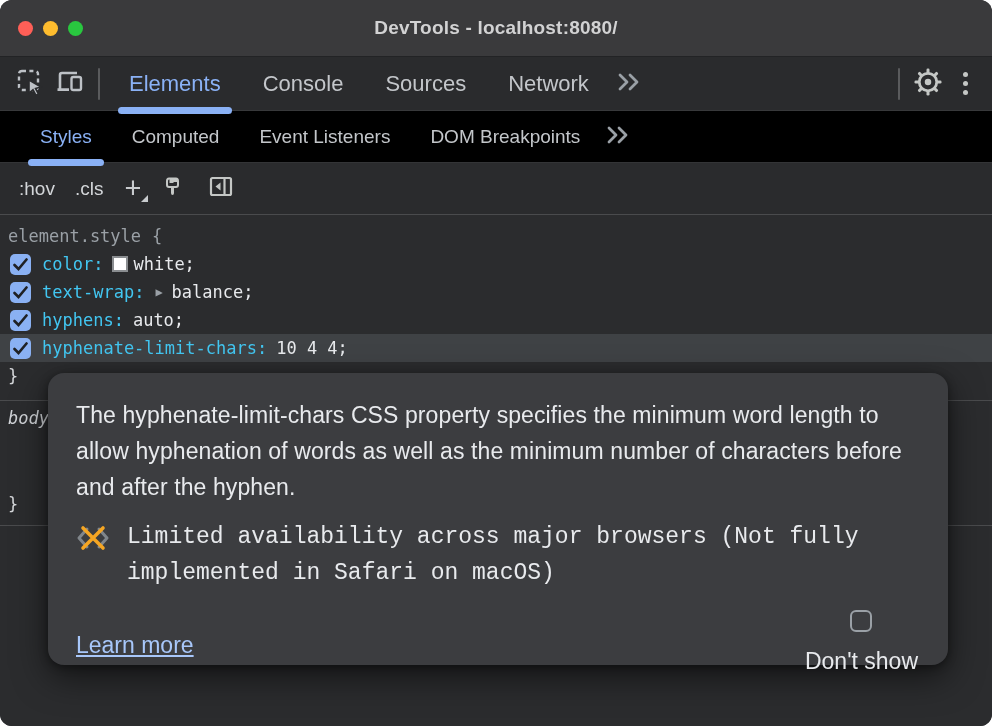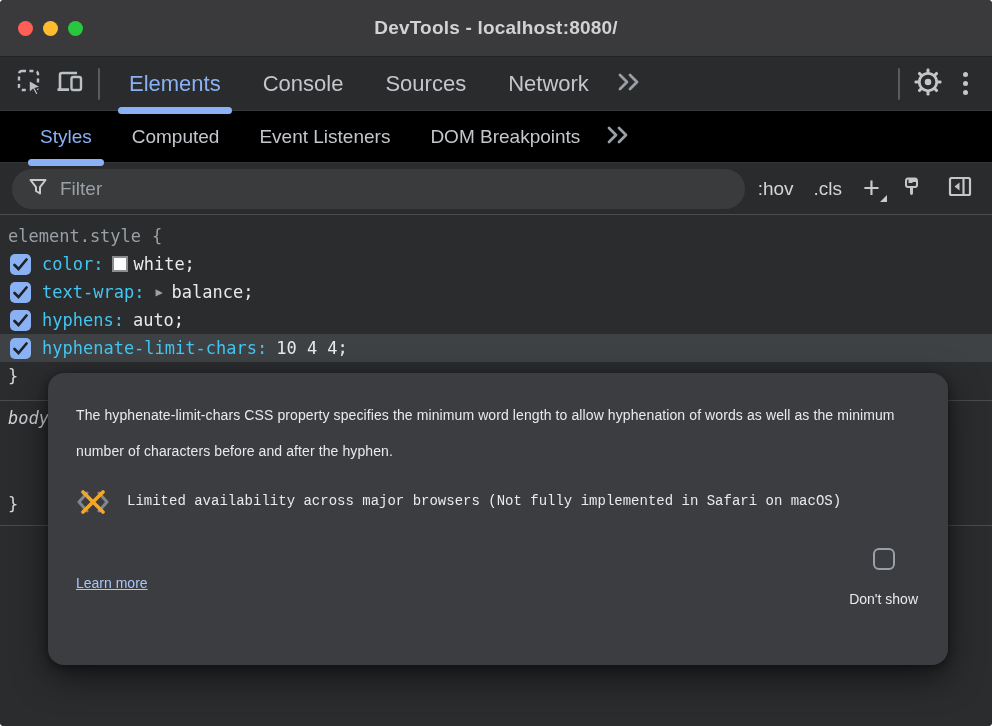--- a/index.html
+++ b/index.html
@@ -1,21 +1,21 @@
 <!DOCTYPE html>
 <html><head>
 <meta charset="utf-8">
 <style>
   * { margin:0; padding:0; box-sizing:border-box; }
   html,body { background:#ffffff; }
   body { font-family:"Liberation Sans", sans-serif; width:992px; }
 
   .window {
     position:relative; width:992px; height:726px;
-    background:#2a2b2d; border-radius:4px; overflow:hidden;
+    background:#2a2b2d; border-radius:12px; overflow:hidden;
   }
 
   
   .titlebar {
     height:57px; background:#3a3a3c; display:flex; align-items:center;
     position:relative; border-bottom:1px solid #222325;
   }
   .traffic { position:absolute; left:18px; top:21px; display:flex; gap:10px; }
   .light { width:15px; height:15px; border-radius:50%; }
   .title-text {
@@ -107,21 +107,21 @@
   .div1 { margin-top:10px; margin-bottom:3px; }
   .gap-hidden { height:58px; }
   .div2 { margin-top:7px; }
 
   
   .tooltip {
     position:absolute; left:48px; top:158px; width:900px; height:292px;
     background:#3c3d40; border-radius:16px;
     box-shadow:0 12px 34px rgba(0,0,0,.55), 0 2px 8px rgba(0,0,0,.4);
     padding:24px 30px 26px 28px;
-    font-family:"Liberation Sans", sans-serif; color:#e8eaed; font-size:14px;
+    font-family:"Liberation Sans", sans-serif; color:#e8eaed; font-size:23px;
     line-height:36px; z-index:5;
   }
   .tt-desc { letter-spacing:.1px; }
   .tt-warning { display:flex; gap:17px; margin-top:14px; align-items:flex-start;font-family:Liberation Mono, monospace; }
   .tt-warning .wicon { flex:none; margin-top:6px; }
   .tt-footer {
     display:flex; justify-content:space-between; align-items:center; margin-top:19px;
   }
   .learn-more { color:#a8c7fa; text-decoration:underline; cursor:pointer; }
   .dont-show { display:flex; align-items:center; gap:11px;flex-direction:column; }
@@ -211,28 +211,20 @@
     <div class="iconbtn" style="width:36px">
       <span>
         <svg width="26" height="20" viewBox="0 0 26 20">
           <path d="M4 3 L11 10 L4 17 M14 3 L21 10 L14 17" fill="none" stroke="#9aa0a6" stroke-width="2.8" stroke-linecap="round" stroke-linejoin="round"></path>
         </svg>
       </span>
     </div>
   </div>
 
   <div class="filterbar">
-    <div class="filter-input">
-      <span>
-        <svg width="20" height="20" viewBox="0 0 20 20">
-          <path d="M2.5 3 H17.5 L12 10.2 V16.5 L8 14 V10.2 Z" fill="none" stroke="#c8cbce" stroke-width="2" stroke-linejoin="round"></path>
-        </svg>
-      </span>
-      <input type="text" placeholder="Filter" style="">
-    </div>
     <div class="txtbtn">:hov</div>
     <div class="txtbtn">.cls</div>
     <div class="plusbtn">
       <span>+</span>
       <span class="corner"></span>
     </div>
     <div class="iconbtn">
       <span>
         <svg width="28" height="28" viewBox="0 0 28 28">
           <path d="M6 8 Q6 5.5 8 5.5 L9.5 5.5 L9.5 9 L11.5 9 L11.5 5.5 L13 5.5 L13 8 L15 8 L15 5.5 Q17 5.5 17 8 L17 12 Q17 14 15 14 L8 14 Q6 14 6 12 Z" fill="none" stroke="#c4c7c5" stroke-width="2"></path>

